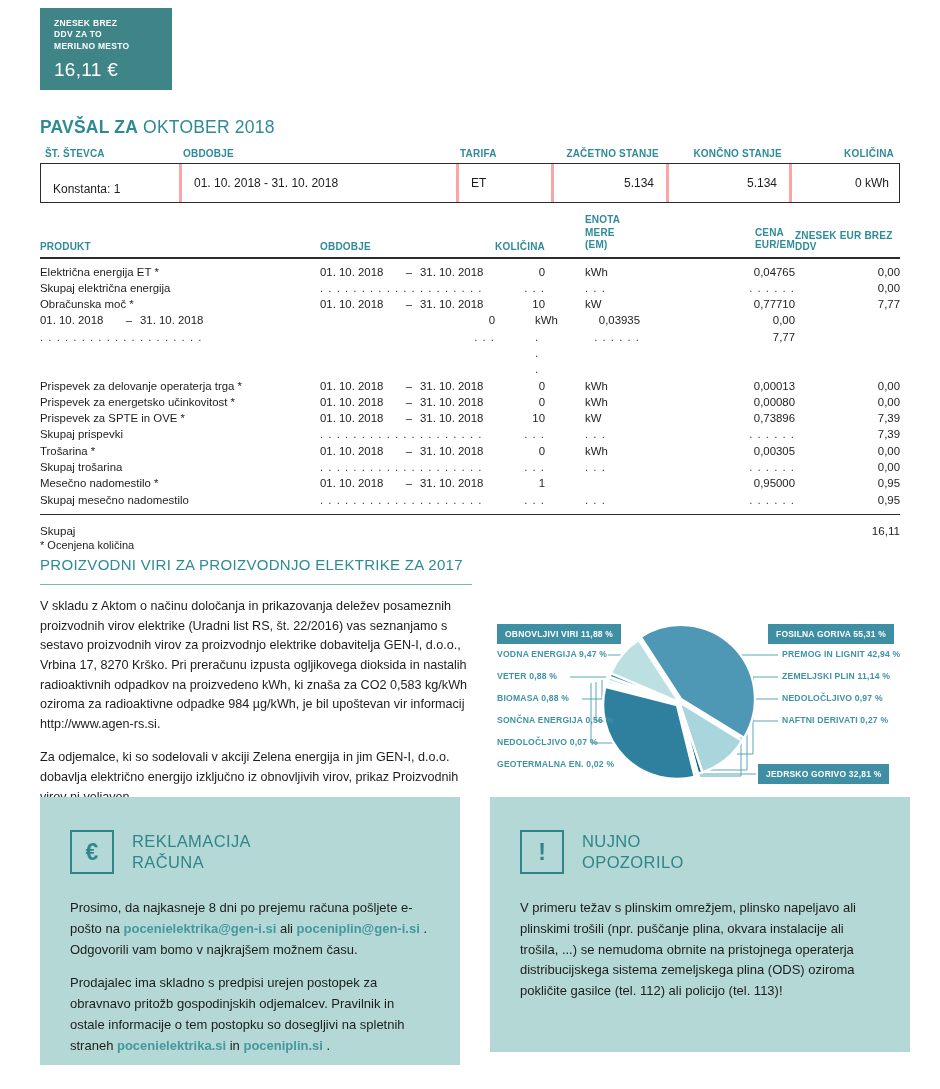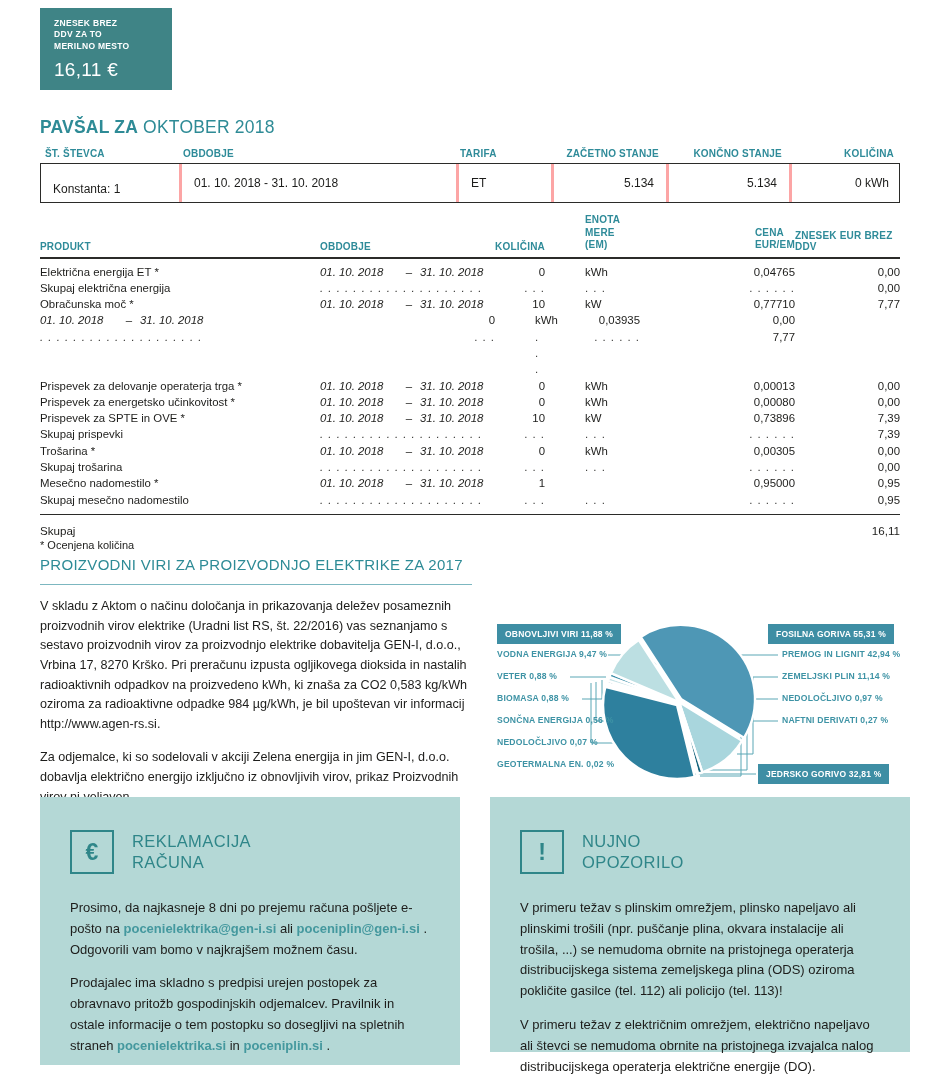--- a/index.html
+++ b/index.html
@@ -32,21 +32,21 @@
   .dgrid{display:grid;grid-template-columns:280px 175px 50px 95px 155px 105px;}
   .dhead .dgrid>div{display:flex;align-items:flex-end;font-size:10px;font-weight:700;color:#2f8b99;
         letter-spacing:.2px;min-height:32px;padding-bottom:5px;box-sizing:border-box;}
   .dhead .c-qty,.dhead .c-price,.dhead .c-amt{justify-content:flex-end;}
   .dhead .c-unit{padding-left:40px;}
   .dhead .two{text-align:left;line-height:1.25;}
   .drule{border-top:2px solid #2b2b29;margin-bottom:5px;}
   .drow{display:grid;grid-template-columns:280px 175px 50px 95px 155px 105px;font-size:11.4px;line-height:16.3px;}
   .drow .c-qty,.drow .c-price,.drow .c-amt{text-align:right;}
   .drow .c-unit{padding-left:40px;box-sizing:border-box;}
-  .drow .c-obd{display:flex;font-style:italic;}
+  .drow .c-obd{display:flex;}
   .drow .d-from{width:78px;}
   .drow .d-dash{width:22px;text-align:center;}
   .dots-cell{letter-spacing:1px;color:#3a3a38;}
   .total-rule{border-top:1.6px solid #2b2b29;margin-top:6px;}
   .total-line{display:flex;justify-content:space-between;font-size:11.6px;margin-top:9px;}
   .footnote{font-size:11px;margin-top:2px;}
 
   
   .sec2-title{position:absolute;left:40px;top:556px;width:432px;font-size:15px;font-weight:400;
         color:#2e8b96;letter-spacing:.3px;padding-bottom:11px;border-bottom:1.4px solid #7cb7c0;}
@@ -328,16 +328,15 @@
 
   <div class="info-box box-right">
     <div class="bx-head">
       <div class="bx-icon">!</div>
       <div class="bx-title">
         <span>NUJNO</span><br>
         <span>OPOZORILO</span>
       </div>
     </div>
     <p>V primeru težav s plinskim omrežjem, plinsko napeljavo ali plinskimi trošili (npr. puščanje plina, okvara instalacije ali trošila, ...) se nemudoma obrnite na pristojnega operaterja distribucijskega sistema zemeljskega plina (ODS) oziroma pokličite gasilce (tel. 112) ali policijo (tel. 113)!</p>
-    <p>V primeru težav z električnim omrežjem, električno napeljavo ali števci se nemudoma obrnite na pristojnega izvajalca nalog distribucijskega operaterja električne energije (DO).</p>
   </div>
 
 </div>
 
 </body></html>

